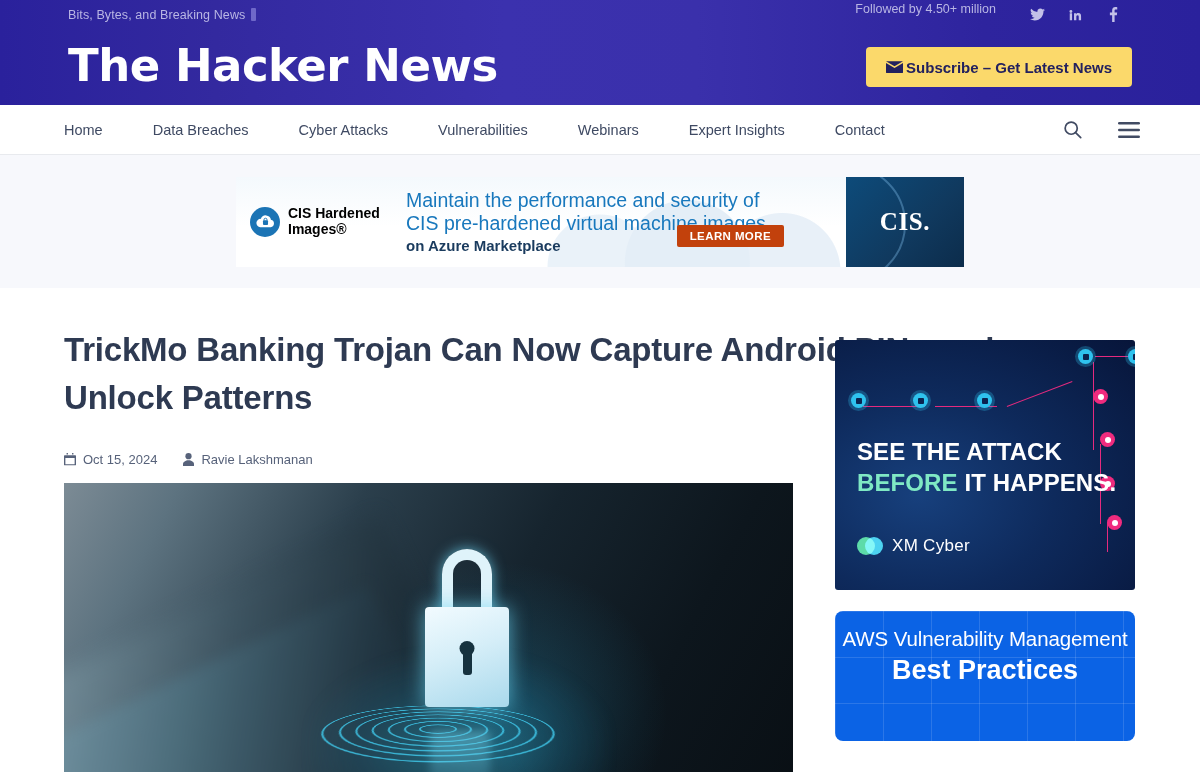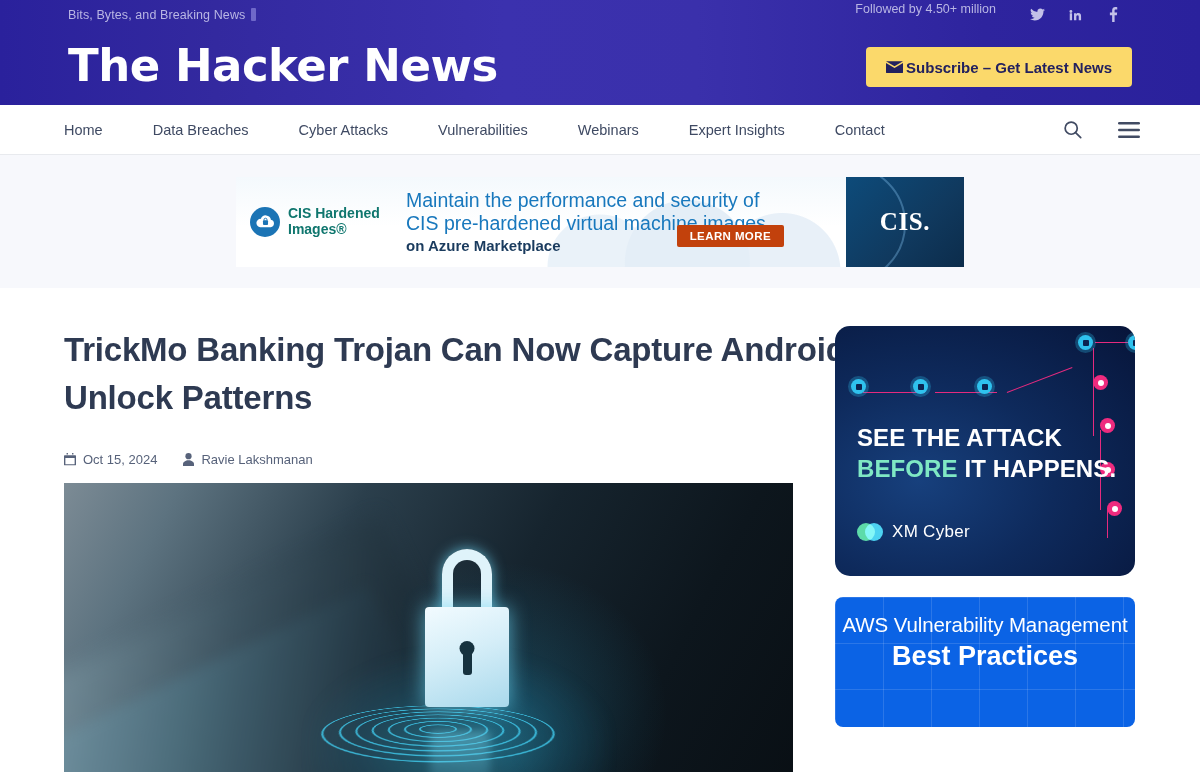--- a/index.html
+++ b/index.html
@@ -131,21 +131,21 @@
     display: flex; align-items: center; gap: 8px;
   }
   .cis-mark {
     width: 30px; height: 30px; border-radius: 50%;
     background: #1b74b5;
     display: flex; align-items: center; justify-content: center;
     flex: none;
   }
   .cis-mark svg { display:block; }
   .cis-left-txt {
-    font-size: 14px; font-weight: 700; color: #0f766e; line-height: 1.12;
+    font-size: 14px; font-weight: 700; color: #000000; line-height: 1.12;
     font-family: "Liberation Sans", sans-serif;
   }
   .cis-mid { position: relative; flex: 1; padding-left: 4px; }
   .cis-l1, .cis-l2 {
     font-size: 19.5px; color: #1878bd; line-height: 1.18; white-space: nowrap;
     font-weight: 400;
   }
   .cis-l3 {
     font-size: 15px; color: #1a3b5e; font-weight: 700; margin-top: 2px;
   }
@@ -287,21 +287,22 @@
     width: 60px; height: 78px;
     background: linear-gradient(180deg, rgba(120,215,240,.42) 0%, rgba(60,160,200,0) 100%);
     filter: blur(4px);
   }
 
   
   .side-col { width: 300px; flex: none; padding-top: 38px; }
   .xm-ad {
     position: relative;
     width: 300px; height: 250px;
-    border-radius: 15px;
+    margin-top: 14px;
+    border-radius: 3px;
     overflow: hidden;
     cursor: pointer;
     background: radial-gradient(ellipse 300px 220px at 28% 62%, #17407d 0%, #0e2a5c 45%, #07153a 100%);
   }
   .xm-node {
     position: absolute;
     width: 15px; height: 15px; border-radius: 50%;
     display: flex; align-items: center; justify-content: center;
   }
   .xm-node.cy { background: #2fc2ee; box-shadow: 0 0 0 3px rgba(47,194,238,.28); }

